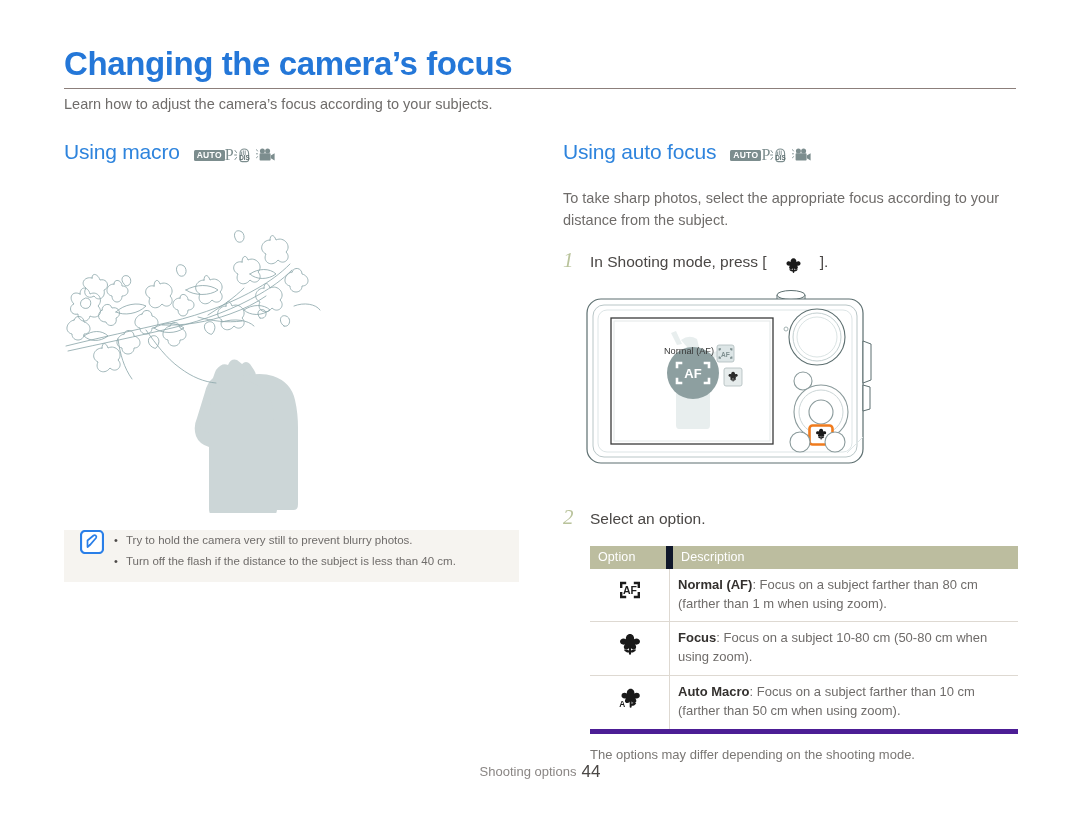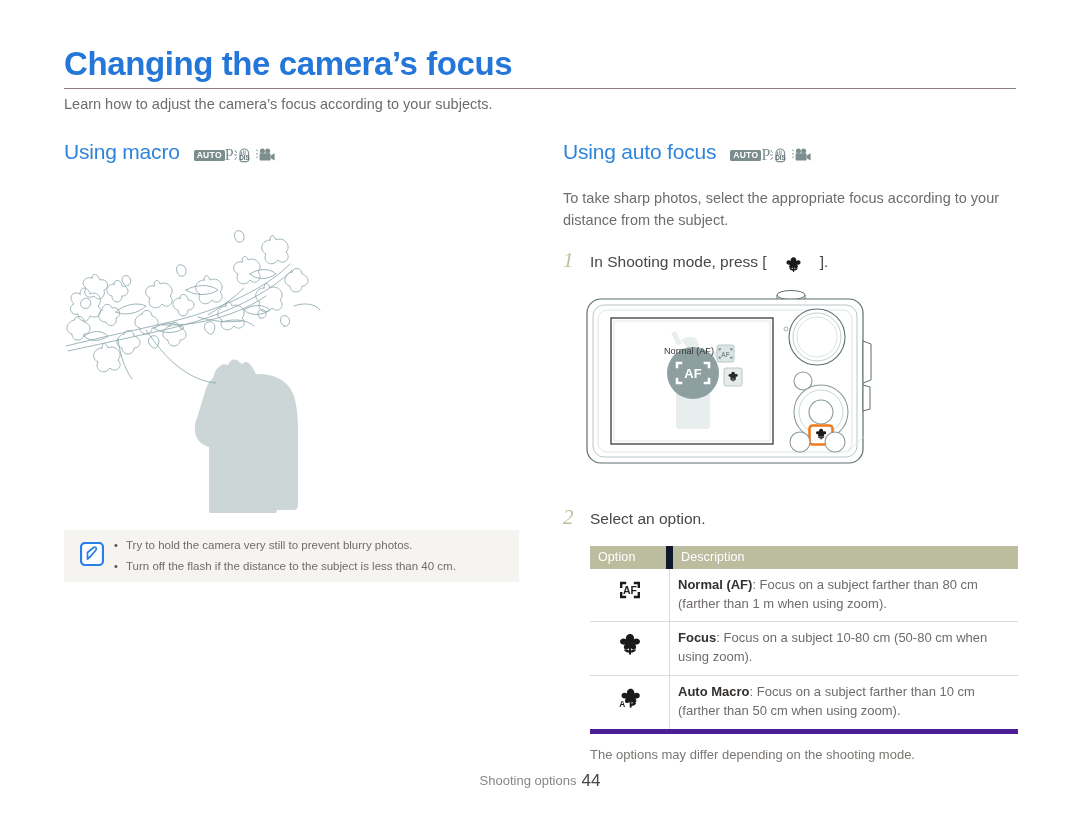--- a/index.html
+++ b/index.html
@@ -112,21 +112,20 @@
 
   
   #note-box {
     position: absolute;
     left: 64px;
     top: 530px;
     width: 455px;
     height: 52px;
     background: #f6f4f0;
     display: flex;
-    align-items: center;
     box-sizing: border-box;
     padding: 0 12px;
   }
   #note-icon { flex: 0 0 auto; margin-right: 10px; margin-left: 4px; }
   #note-list { margin: 0; padding: 0; list-style: none; }
   #note-list li {
     font-size: 11.5px;
     color: #6f6c6a;
     line-height: 1.85;
     padding-left: 12px;
@@ -155,21 +154,21 @@
     color: #b9c39b;
     line-height: 1;
     width: 16px;
     flex: 0 0 16px;
     text-align: left;
   }
   .step-text {
     font-size: 15.5px;
     color: #4a4745;
     display: flex;
-    align-items: center;
+    align-items: flex-end;
     gap: 18px;
   }
 
   
   #camera-figure {
     position: relative;
     margin: 14px 0 0 18px;
     width: 310px;
     height: 200px;
   }
@@ -218,21 +217,20 @@
 
   
   #footer {
     position: absolute;
     left: 0;
     top: 762px;
     width: 1080px;
     text-align: center;
     font-size: 13px;
     color: #8a8684;
-    margin-top: 9px;
   }
   #footer .page-no {
     font-size: 17px;
     color: #4a4745;
     margin-left: 5px;
     vertical-align: -1px;
   }
 </style>
 </head>
 <body>

